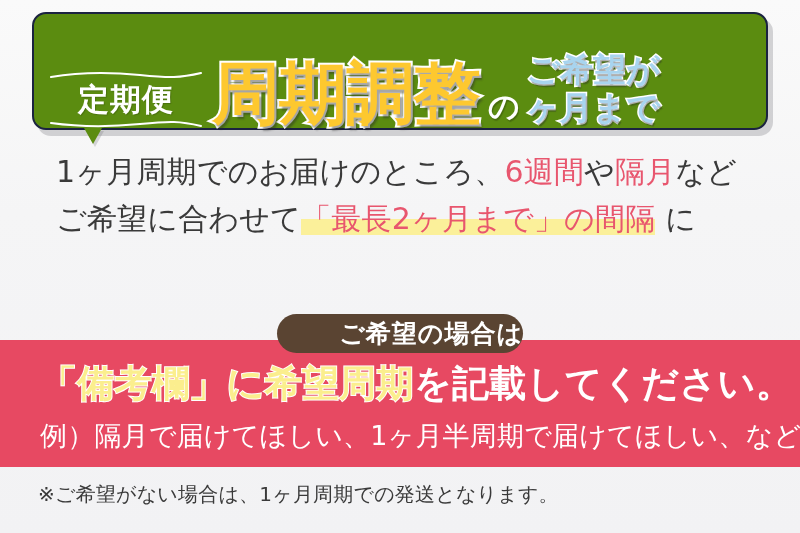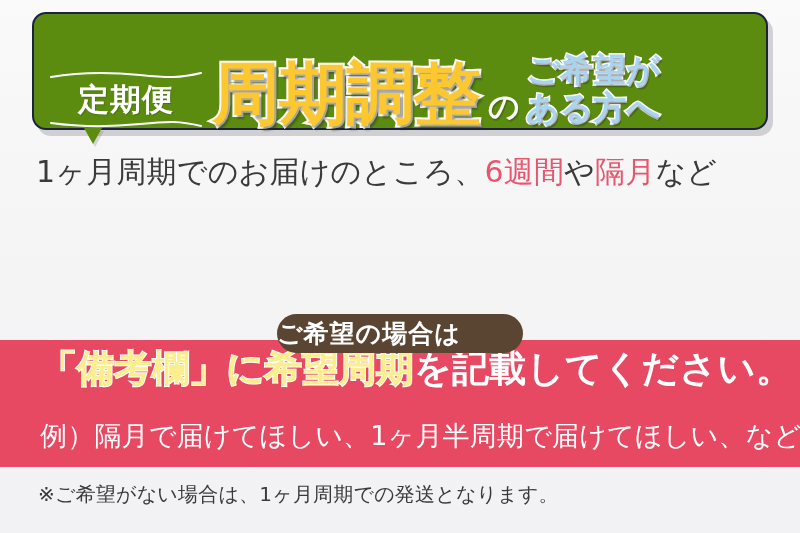--- a/index.html
+++ b/index.html
@@ -125,21 +125,21 @@
     line-height: 1.17;
     white-space: nowrap;
     -webkit-text-stroke: 3px #ffffff;
     paint-order: stroke fill;
     text-shadow: 2px 3px 1px rgba(40,40,40,0.38);
   }
 
   
   .body-copy {
     position: absolute;
-    left: 36px;
+    left: 56px;
     top: 148px;
     width: 720px;
     color: #3a3a3a;
     font-size: 30px;
     line-height: 1.58;
     letter-spacing: 0.2px;
     white-space: nowrap;
   }
   .body-copy .ln { display: block; height: 47px; }
   .accent-pink { color: #e8566e; }
@@ -162,35 +162,35 @@
   .badge-pill {
     position: absolute;
     left: 277px;
     top: 314px;
     width: 246px;
     height: 39px;
     background: #5a4432;
     border-radius: 20px;
     display: flex;
     align-items: center;
-    justify-content: flex-start;
+    justify-content: flex-end;
     z-index: 5;
   }
   .badge-text {
     color: #ffffff;
     font-size: 25px;
     font-weight: 700;
     letter-spacing: 1px;
     white-space: nowrap;
   }
 
   .pink-headline {
     position: absolute;
     left: 40px;
-    top: 348px;
+    top: 363px;
     width: 730px;
     font-size: 37px;
     font-weight: 700;
     color: #ffffff;
     line-height: 1.12;
     white-space: nowrap;
     letter-spacing: 0.3px;
   }
   .pink-headline .emph {
     color: #fbee8e;
@@ -241,31 +241,34 @@
           <path d="M1 3 C 30 7, 60 7, 90 4 S 130 1, 151 6" fill="none" stroke="#ffffff" stroke-width="2" stroke-linecap="round"></path>
         </svg>
       </div>
 
       <span class="headline-gold">周期調整</span>
 
       <span class="headline-no">の</span>
 
       <div class="kibou-block">
         <span class="kibou-line">ご希望が</span>
-        <span class="kibou-line">ある方へ</span>
+        <span class="kibou-line">ヶ月まで</span>
       </div>
 
     </div>
   </div>
   <div class="bubble-tail"></div>
 
   <div class="body-copy">
     <span class="ln">
       <span>1ヶ月周期でのお届けのところ、</span><span class="accent-pink">6週間</span><span>や</span><span class="accent-pink">隔月</span><span>など</span>
     </span>
+    <span class="ln">
+      <span>ご希望に合わせて</span><span class="hl-yellow">「最長2ヶ月まで」の間隔</span><span> に</span>
+    </span>
   </div>
 
   <div class="pink-band"></div>
 
   <div class="badge-pill">
     <span class="badge-text">ご希望の場合は</span>
   </div>
 
   <div class="pink-headline"><span class="emph">「備考欄」に希望周期</span><span>を記載してください。</span></div>
 

